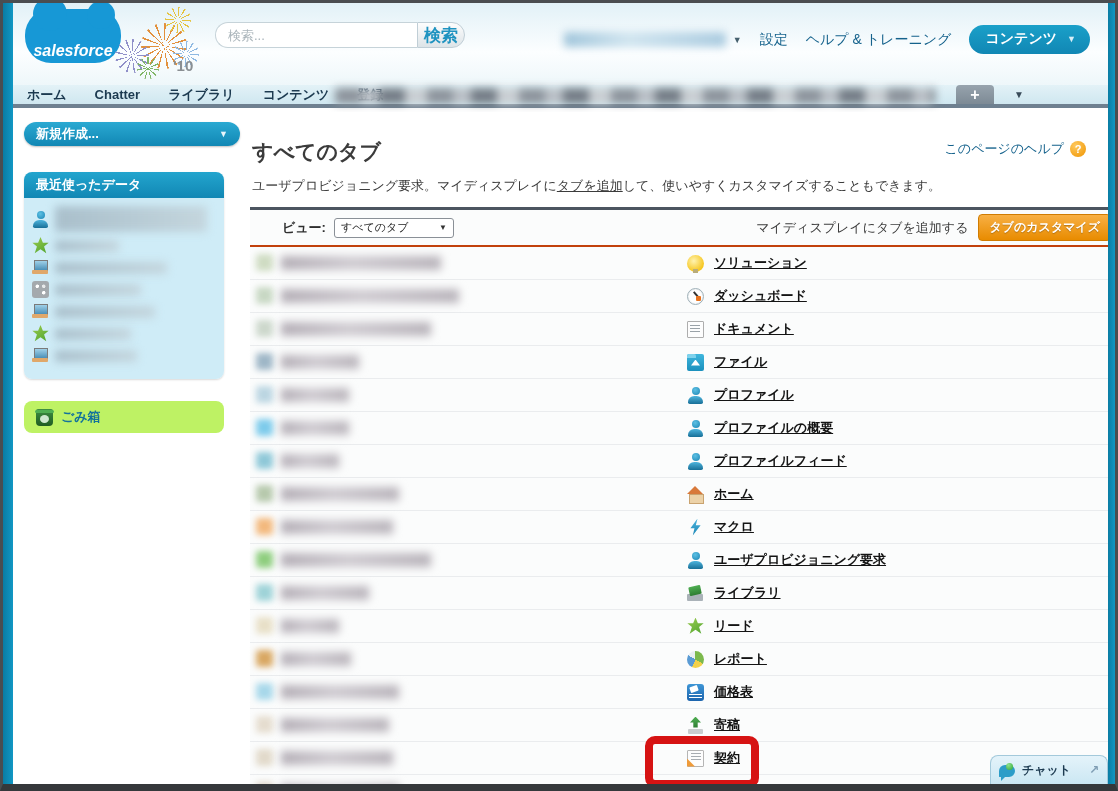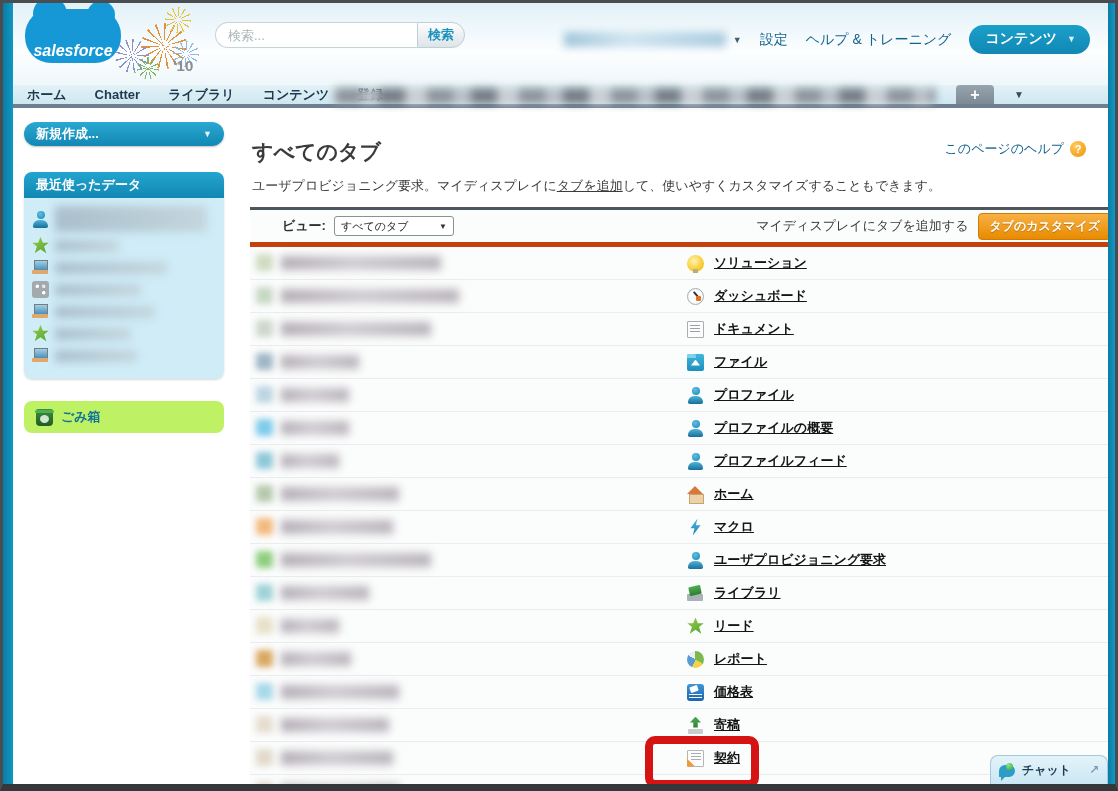--- a/index.html
+++ b/index.html
@@ -24,21 +24,21 @@
   .b2{left:2px;top:34px;width:34px;height:34px;background:repeating-conic-gradient(#8f8fc9 0 6deg,transparent 6deg 28deg);}
   .b3{left:52px;top:2px;width:26px;height:26px;background:repeating-conic-gradient(#e4c33f 0 7deg,transparent 7deg 30deg);}
   .b4{left:60px;top:36px;width:26px;height:26px;background:repeating-conic-gradient(#8fb9e2 0 7deg,transparent 7deg 30deg);}
   .b5{left:24px;top:52px;width:22px;height:22px;background:repeating-conic-gradient(#7fb565 0 8deg,transparent 8deg 32deg);}
   .release{position:absolute;left:60px;top:52px;font-size:15px;font-weight:bold;color:#8a8f93;}
   #searchbar{position:absolute;left:202px;top:19px;height:26px;display:flex;align-items:stretch;}
   #search-input{width:202px;height:26px;border:1px solid #c6d3d9;border-right:none;border-radius:13px 0 0 13px;
                 padding:0 12px;font-size:13px;color:#333;outline:none;background:#fff;}
   #search-input::placeholder{color:#a9b4ba;}
   #search-btn{width:48px;border:1px solid #c0ced6;border-radius:0 13px 13px 0;background:linear-gradient(#fdfdfd,#dde4e8);
-              color:#1f93c0;font-weight:bold;font-size:13px;cursor:pointer;}
+              color:#1f93c0;font-weight:bold;font-size:17px;cursor:pointer;}
   #user-area{position:absolute;right:18px;top:22px;display:flex;align-items:center;gap:18px;}
   .blur{filter:blur(4px);border-radius:2px;display:inline-block;}
   .user-blob{width:162px;height:15px;background:linear-gradient(90deg,#9fc4da,#cfe4ef 40%,#a9cadf);}
   .caret{font-size:9px;color:#46606e;}
   .hdr-link{font-size:14px;color:#15628c;text-decoration:none;white-space:nowrap;}
   #app-menu{display:flex;align-items:center;gap:10px;background:linear-gradient(#1aa0c9,#1187b4);color:#fff;
             border-radius:15px;padding:5px 14px 6px 16px;font-size:14px;font-weight:bold;cursor:pointer;}
   #app-menu .caret{color:#d6eef7;}
   
   #tabbar{position:absolute;left:13px;right:10px;top:85px;height:23px;background:linear-gradient(#e3f2f7,#cfe7f0);
@@ -46,40 +46,40 @@
   .tab{font-size:13px;font-weight:bold;color:#1c3a50;padding:0 14px;white-space:nowrap;cursor:pointer;}
   .tab-blur{height:16px;width:600px;margin-left:4px;
             background:repeating-linear-gradient(90deg,#8d949c 0 26px,#b9bfc5 26px 44px,#757d86 44px 70px,#c9ced2 70px 92px);}
   .plus-tab{width:38px;height:19px;margin-left:10px;background:linear-gradient(#97a3ad,#7d8a95);border-radius:4px 4px 0 0;
             color:#fff;font-weight:bold;text-align:center;line-height:19px;cursor:pointer;align-self:flex-end;}
   .bar-caret{margin-left:14px;color:#394b59;font-size:10px;cursor:pointer;}
   
   #bodyarea{position:absolute;left:13px;right:10px;top:112px;bottom:7px;background:#fff;}
   
   #sidebar{position:absolute;left:11px;top:10px;width:200px;}
-  #btn-new{width:200px;height:24px;background:linear-gradient(#2aa9d2,#1187b4);border:none;border-radius:12px;
+  #btn-new{width:216px;height:24px;background:linear-gradient(#2aa9d2,#1187b4);border:none;border-radius:12px;
            color:#fff;font-weight:bold;font-size:13px;text-align:right;padding:0 12px;cursor:pointer;
            display:flex;justify-content:space-between;align-items:center;box-shadow:0 1px 2px rgba(0,0,0,.25);}
   #recent{margin-top:26px;border-radius:8px;overflow:hidden;box-shadow:0 1px 2px rgba(0,0,0,.15);}
   #recent-head{background:linear-gradient(#23a5ce,#1187b4);color:#fff;font-weight:bold;font-size:13px;padding:4px 12px;}
   #recent-body{background:#cfecf7;padding:8px 8px 10px 8px;min-height:148px;}
   .recent-item{display:flex;align-items:center;gap:6px;margin-bottom:5px;}
   .recent-blob{height:12px;background:linear-gradient(90deg,#a9bfcb,#c4d6de);}
   #recycle{margin-top:22px;background:#bef264;border-radius:8px;padding:7px 12px;display:flex;align-items:center;gap:8px;}
   #recycle span.lbl{color:#12729c;font-weight:bold;font-size:13px;}
   
   #main-help{position:absolute;right:22px;top:28px;font-size:13px;color:#15628c;text-decoration:none;display:flex;align-items:center;gap:6px;}
   .qmark{width:16px;height:16px;border-radius:50%;background:radial-gradient(circle at 35% 30%,#ffc95e,#ef9400);
          color:#fff;font-size:11px;font-weight:bold;text-align:center;line-height:16px;display:inline-block;}
   #page-title{position:absolute;left:239px;top:26px;font-size:21px;font-weight:bold;color:#3b3b3b;}
   #page-desc{position:absolute;left:239px;top:65px;font-size:13px;color:#3c3c3c;}
   #page-desc a{color:#3c3c3c;}
   
   #panel{position:absolute;left:237px;top:95px;width:869px;height:584px;border-top:3px solid #4c5560;background:#fbfcfc;}
-  #view-row{height:37px;display:flex;align-items:center;padding-left:32px;position:relative;border-bottom:5px solid #c2410c;}
+  #view-row{height:37px;display:flex;align-items:center;padding-left:32px;position:relative;border-bottom:2px solid #c2410c;}
   #view-label{font-size:13px;font-weight:bold;color:#2f2f2f;margin-right:8px;}
   #view-select{width:120px;height:20px;font-size:11px;color:#222;border:1px solid #8a9097;border-radius:3px;
                background:#fff;display:flex;align-items:center;justify-content:space-between;padding:0 6px;cursor:pointer;}
   #view-select .caret{font-size:8px;color:#333;}
   #view-right{position:absolute;right:8px;top:0;height:100%;display:flex;align-items:center;gap:10px;}
   #add-tabs-text{font-size:13px;color:#3c3c3c;}
   #btn-customize{background:linear-gradient(#f8b044,#e88b00);border:1px solid #d07c02;border-radius:4px;color:#fff;
                  font-weight:bold;font-size:12px;padding:4px 10px;cursor:pointer;text-shadow:0 1px 1px rgba(0,0,0,.25);}
   
   .tabrow{height:33px;border-bottom:1px solid #eaecee;position:relative;}

